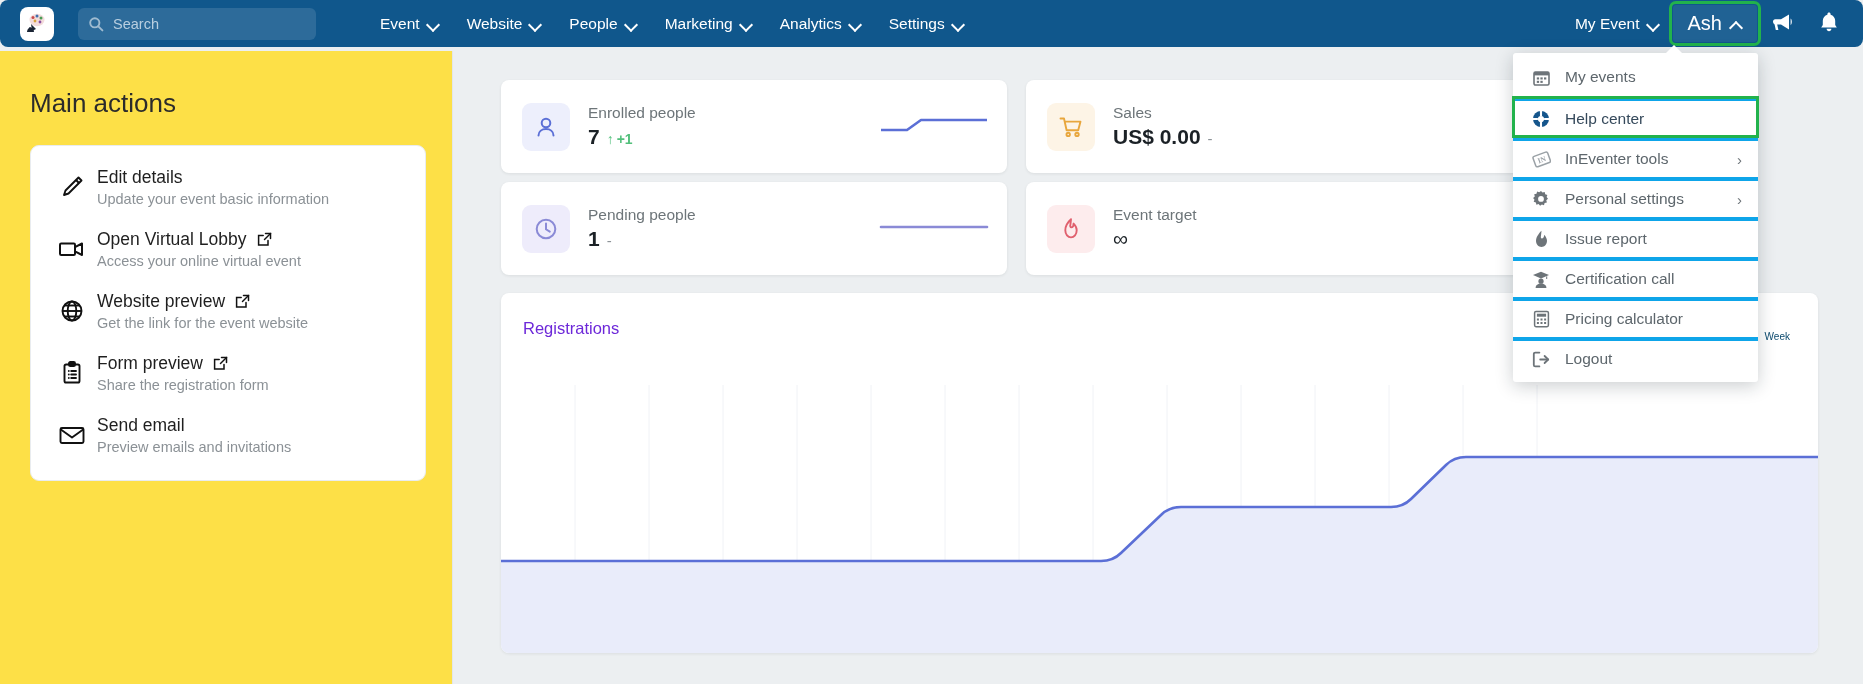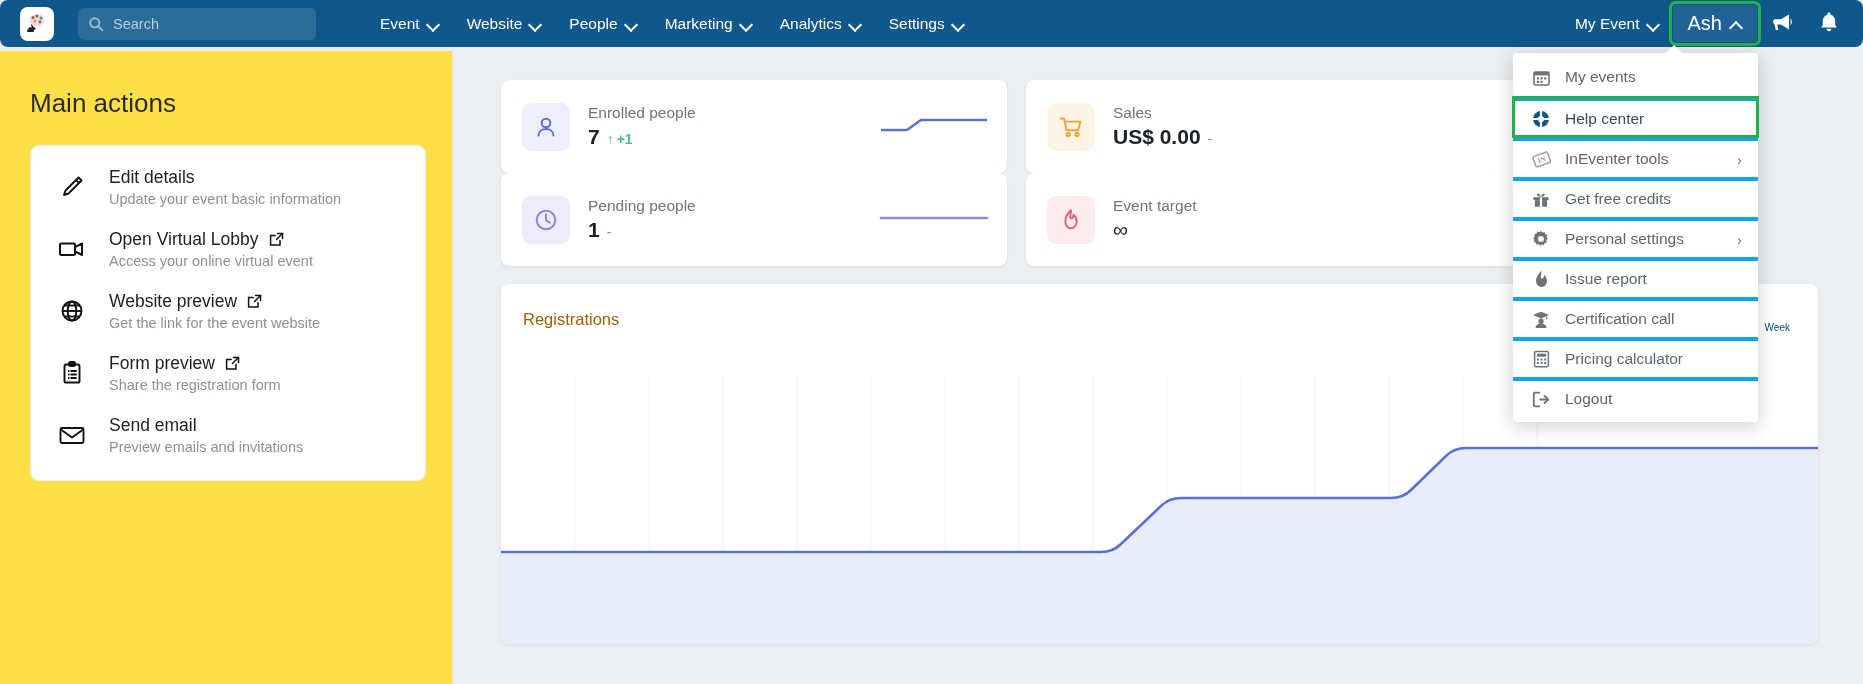--- a/index.html
+++ b/index.html
@@ -90,41 +90,41 @@
     background: #fff; padding: 10px 0 14px 0;
   }
   .action-row {
     display: flex; align-items: center;
     padding: 11px 16px 11px 20px; cursor: pointer;
   }
   .action-ico {
     width: 42px; flex: none; display: flex; align-items: center; justify-content: center;
     color: #222;
   }
-  .action-text { margin-left: 16px; }
+  .action-text { margin-left: 4px; }
   .action-title {
     font-size: 17.5px; color: #1f1f1f; font-weight: 400;
     display: flex; align-items: center; gap: 9px;
   }
   .action-sub { font-size: 14.5px; color: #8b9196; margin-top: 3px; }
   .ext-ico { display: inline-flex; }
 
   
   .main {
     position: absolute; top: 47px; left: 453px;
     width: 1410px; height: 637px;
     background: #eceff1;
     padding: 33px 45px 0 48px;
     overflow: hidden;
   }
   .cards-grid {
     display: grid;
     grid-template-columns: 506px 506px;
     grid-template-rows: 93px 93px;
-    gap: 0 19px;
+    gap: 9px 19px;
   }
   .stat-card {
     background: #fff; border-radius: 8px;
     box-shadow: 0 1px 3px rgba(40,50,60,.09);
     display: flex; align-items: center;
     padding: 0 20px 0 21px;
     position: relative;
   }
   .stat-ico-box {
     width: 48px; height: 48px; border-radius: 9px;
@@ -144,21 +144,21 @@
   .spark { position: absolute; right: 18px; top: 50%; transform: translateY(-50%); }
 
   
   .reg-card {
     margin-top: 18px;
     background: #fff; border-radius: 8px;
     box-shadow: 0 1px 3px rgba(40,50,60,.09);
     height: 360px; position: relative; overflow: hidden;
   }
   .reg-title {
-    font-size: 16.5px; color: #a16207;
+    font-size: 16.5px; color: #6d28d9;
     padding: 26px 0 0 22px;
   }
   .reg-week {
     position: absolute; right: 28px; top: 38px;
     font-size: 10px; color: #0c4a6e;
   }
   .chart-wrap { position: absolute; left: 0; right: 0; top: 72px; bottom: 0; }
 
   
   .dropdown {
@@ -532,32 +532,20 @@
         <g transform="rotate(-20 9.5 9.5)">
           <rect x="2" y="4" width="15.5" height="11" rx="1.6" fill="none" stroke="#9aa1a6" stroke-width="1.5"></rect>
           <text x="9.7" y="12.4" font-size="7.4" font-family="Liberation Serif, serif" font-weight="bold" fill="#9aa1a6" text-anchor="middle">IN</text>
         </g>
       </svg>
     </span>
     <span class="dd-label">InEventer tools</span>
     <span class="dd-chevron">›</span>
   </div>
 
-  <div class="dd-item">
-    <span class="dd-ico">
-      <svg width="18" height="17" viewBox="0 0 18 17" fill="#6d7479">
-        <rect x="1.4" y="6.2" width="15.2" height="2.9"></rect>
-        <rect x="2.9" y="9.1" width="12.2" height="6.6"></rect>
-        <rect x="7.9" y="6.2" width="2.2" height="9.5" fill="#ffffff"></rect>
-        <path d="M9 5.8 C9 5.8 6.6 5.8 5.6 4.8 C4.8 4 5.2 2.5 6.4 2.5 C7.8 2.5 9 5.8 9 5.8 Z"></path>
-        <path d="M9 5.8 C9 5.8 11.4 5.8 12.4 4.8 C13.2 4 12.8 2.5 11.6 2.5 C10.2 2.5 9 5.8 9 5.8 Z"></path>
-      </svg>
-    </span>
-    <span class="dd-label">Get free credits</span>
-  </div>
 
   <div class="dd-item">
     <span class="dd-ico">
       <svg width="18" height="18" viewBox="0 0 18 18" fill="#6d7479">
         <path d="M9 0.9 L10.5 2.6 L12.7 2 L13.2 4.3 L15.4 4.9 L14.6 7 L16 8.8 L14.3 10.3 L14.9 12.5 L12.6 13 L12 15.2 L9.9 14.4 L8.1 15.8 L6.6 14.1 L4.4 14.7 L3.9 12.4 L1.7 11.8 L2.5 9.7 L1.1 7.9 L2.8 6.4 L2.2 4.2 L4.5 3.7 L5.1 1.5 L7.2 2.3 Z"></path>
         <circle cx="9" cy="8.9" r="2.9" fill="#ffffff"></circle>
       </svg>
     </span>
     <span class="dd-label">Personal settings</span>
     <span class="dd-chevron">›</span>

